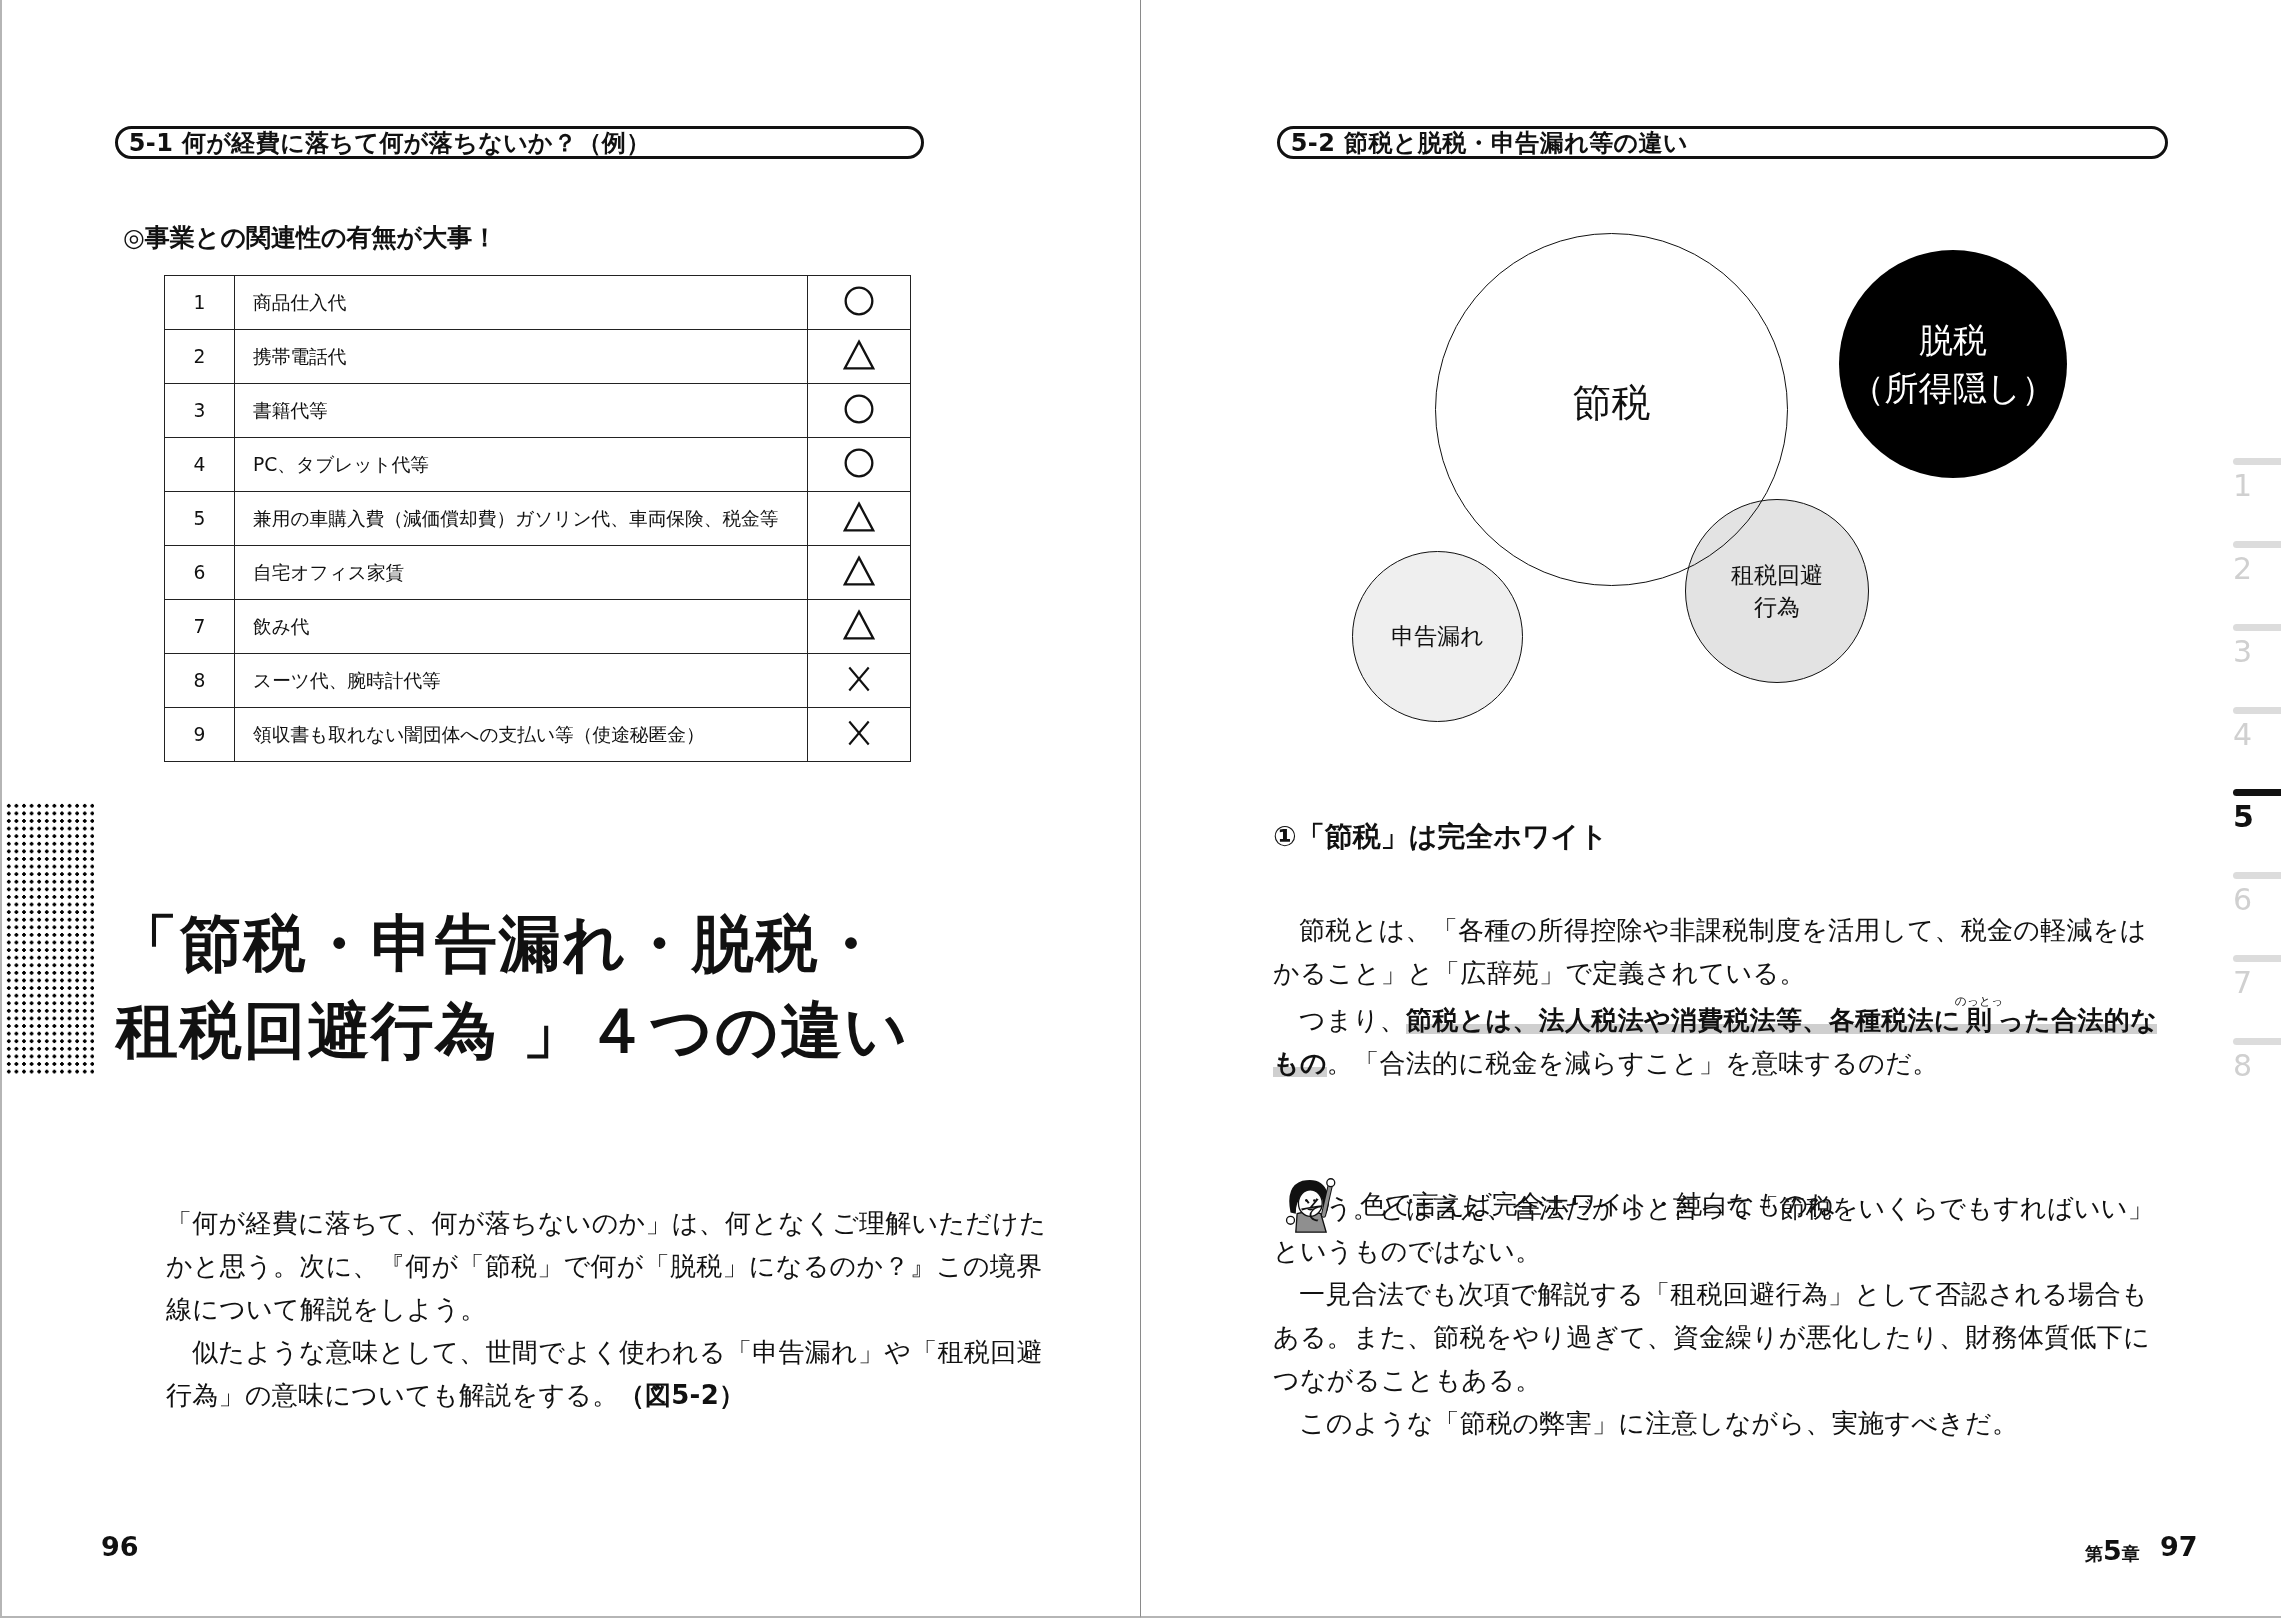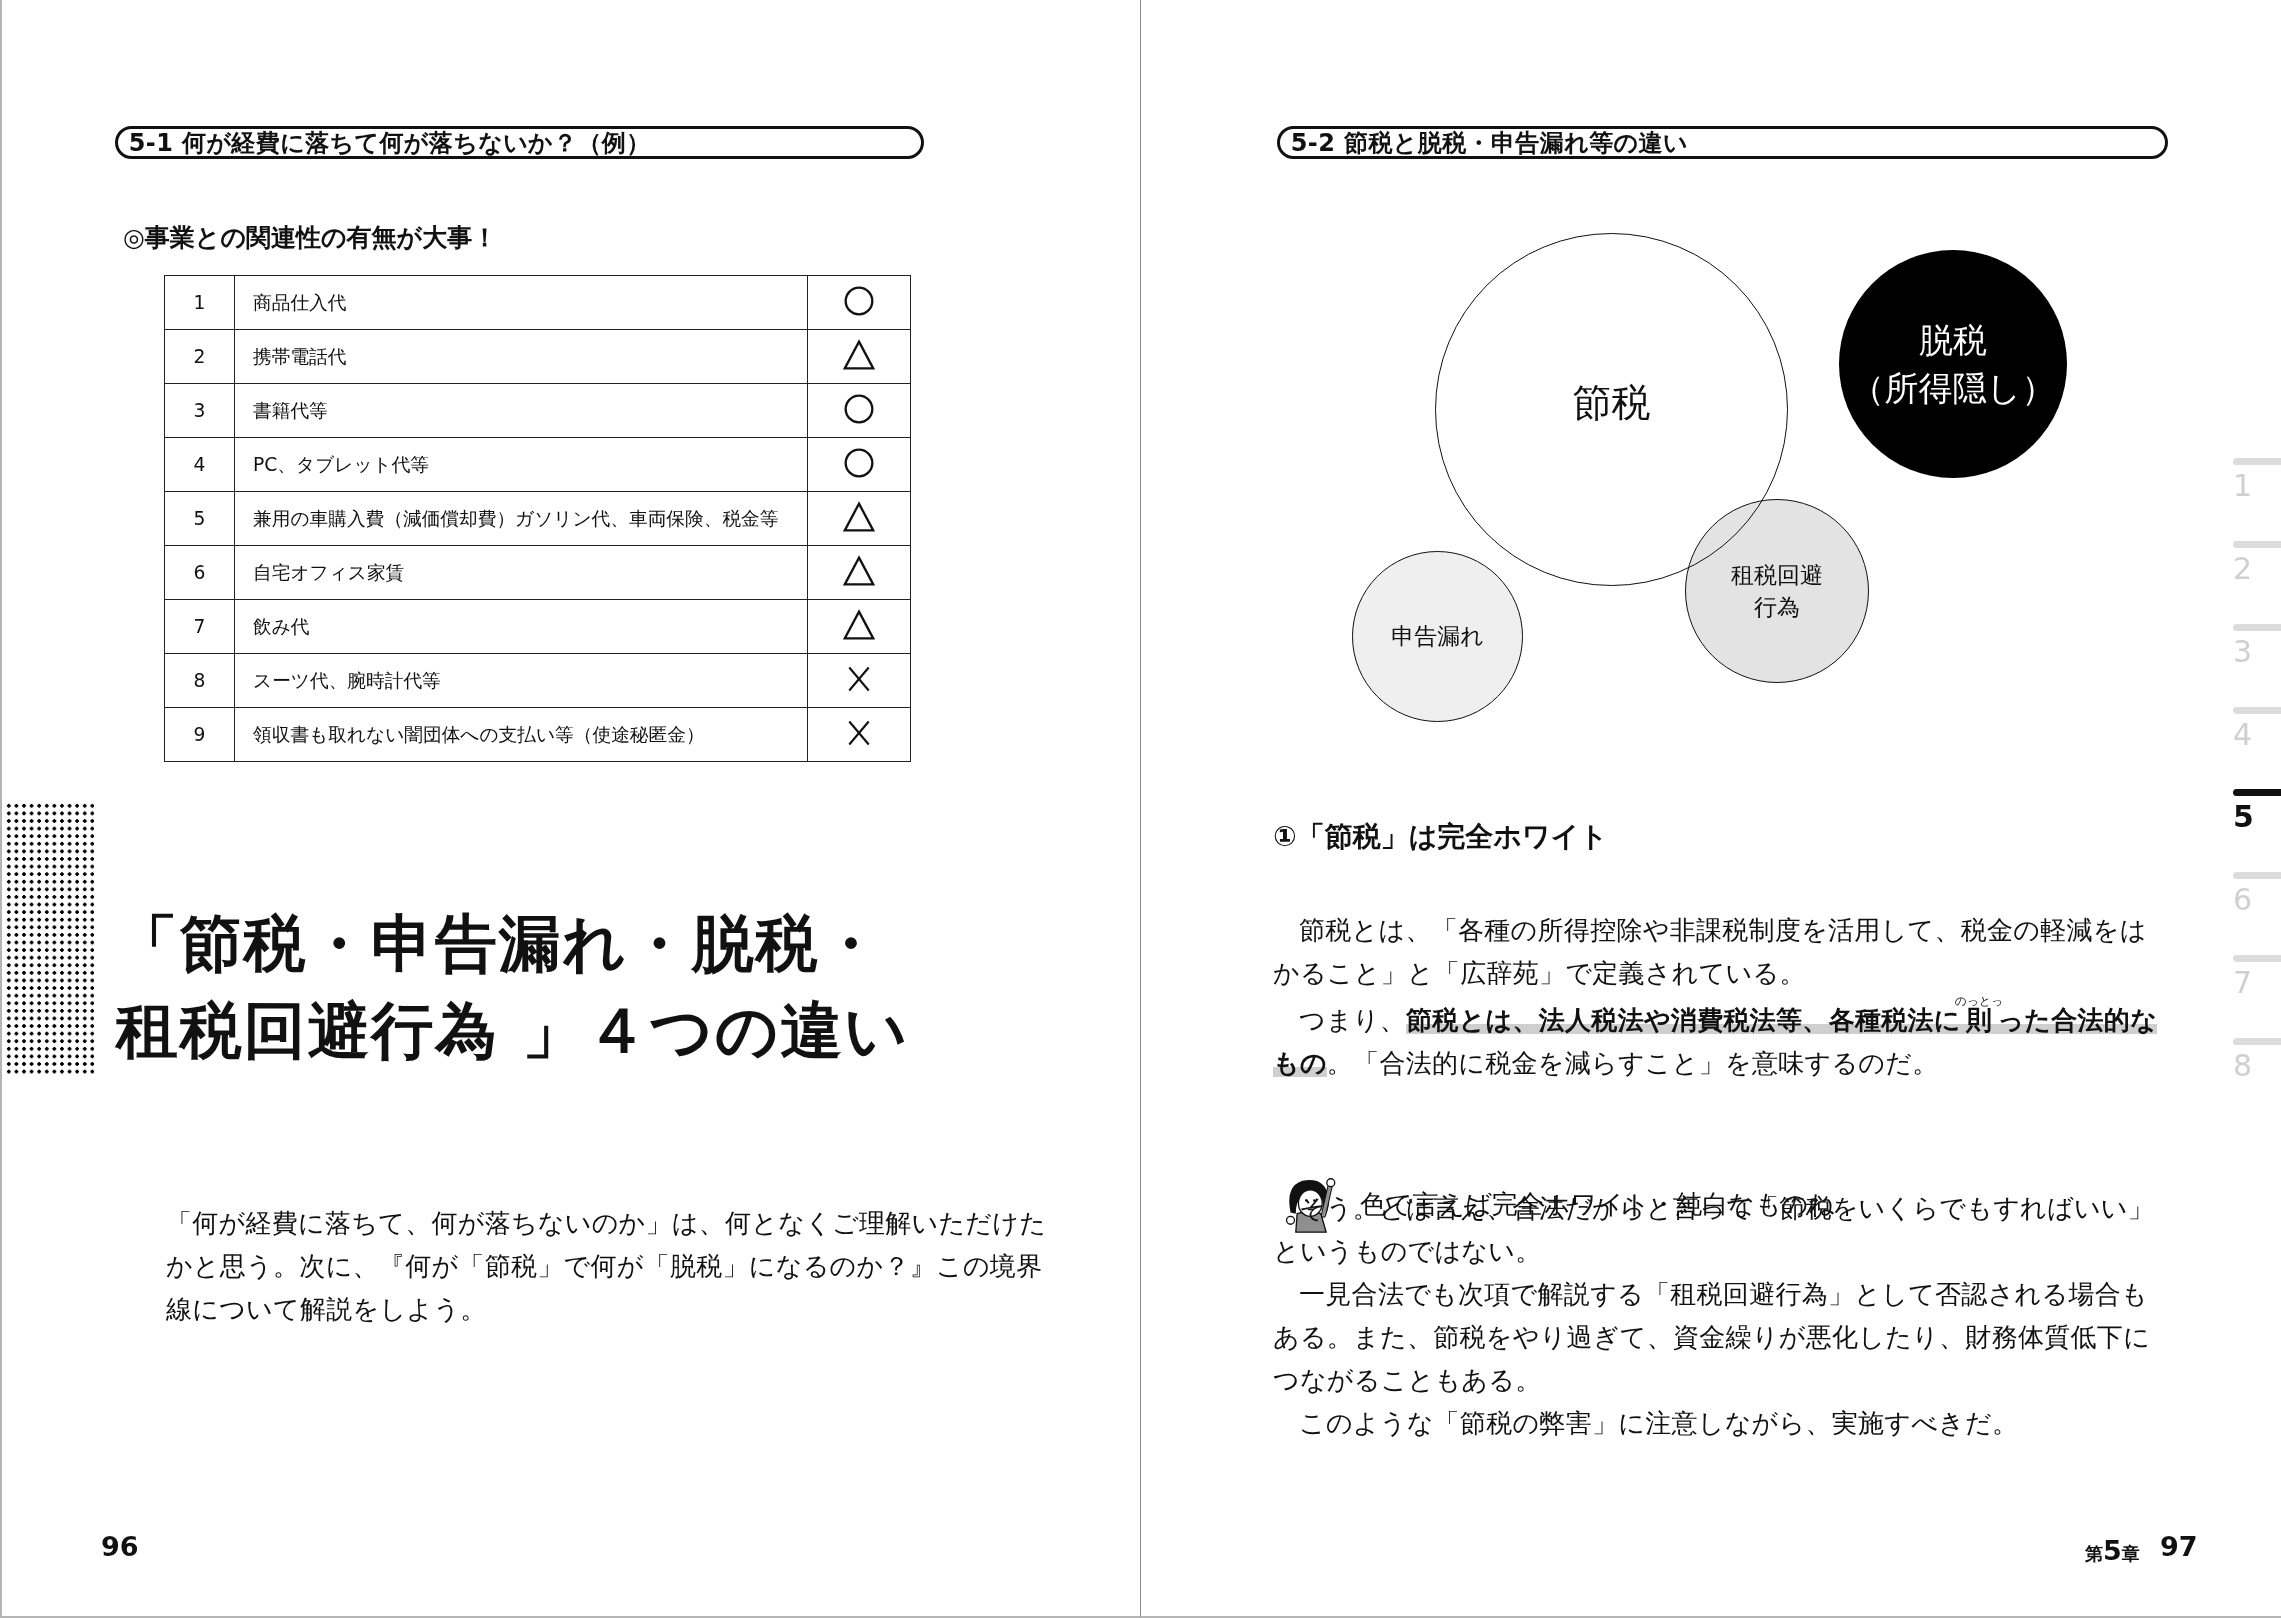--- a/index.html
+++ b/index.html
@@ -154,20 +154,21 @@
 
   <div class="dots"></div>
 
   <div class="big-title">
     <div>「節税・申告漏れ・脱税・</div>
     <div>租税回避行為 」４つの違い</div>
   </div>
 
   <div class="body-text" style="left:116px; top:1202px; width:896px;margin-left:48px;">
     <p>「何が経費に落ちて、何が落ちないのか」は、何となくご理解いただけたかと思う。次に、『何が「節税」で何が「脱税」になるのか？』この境界線について解説をしよう。</p>
+    <p class="indent"><span>似たような意味として、世間でよく使われる「申告漏れ」や「租税回避行為」の意味についても解説をする。</span><span class="bold">（図5-2）</span></p>
   </div>
 
   <div class="folio" style="left:99px;">96</div>
 </div>
 
 <div class="page page-right">
 
   <div class="section-pill" style="left:136px; top:126px; width:891px;">
     <span>5-2  節税と脱税・申告漏れ等の違い</span>
   </div>

